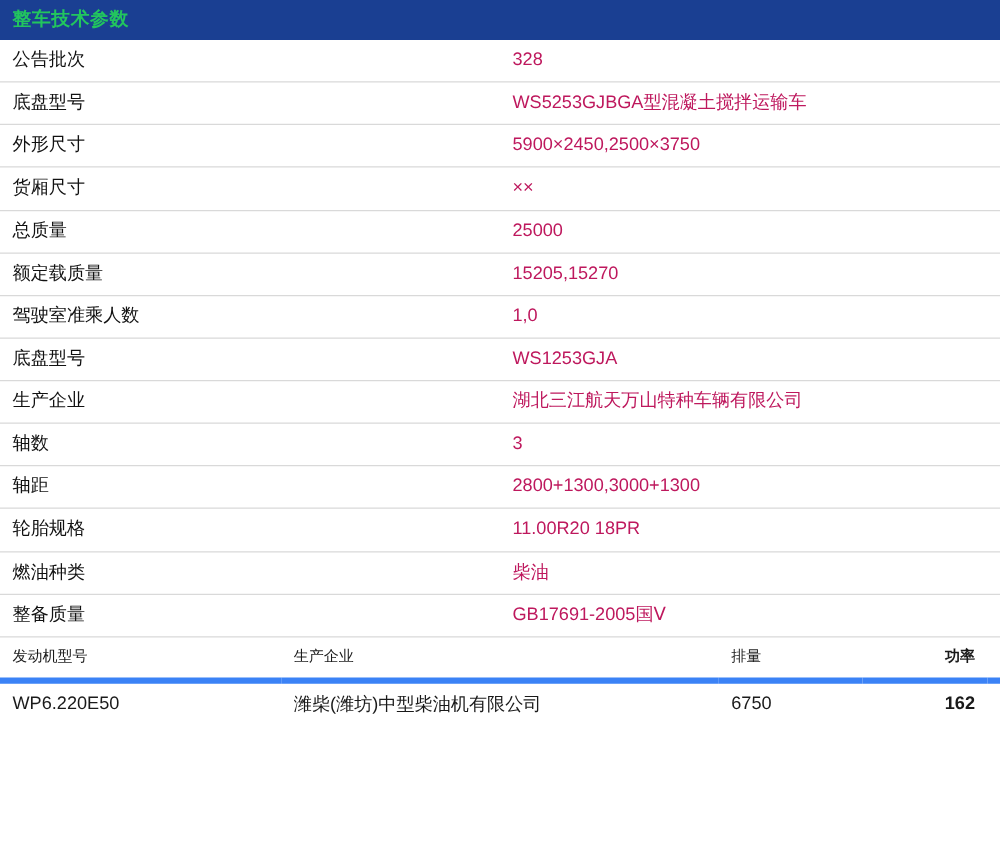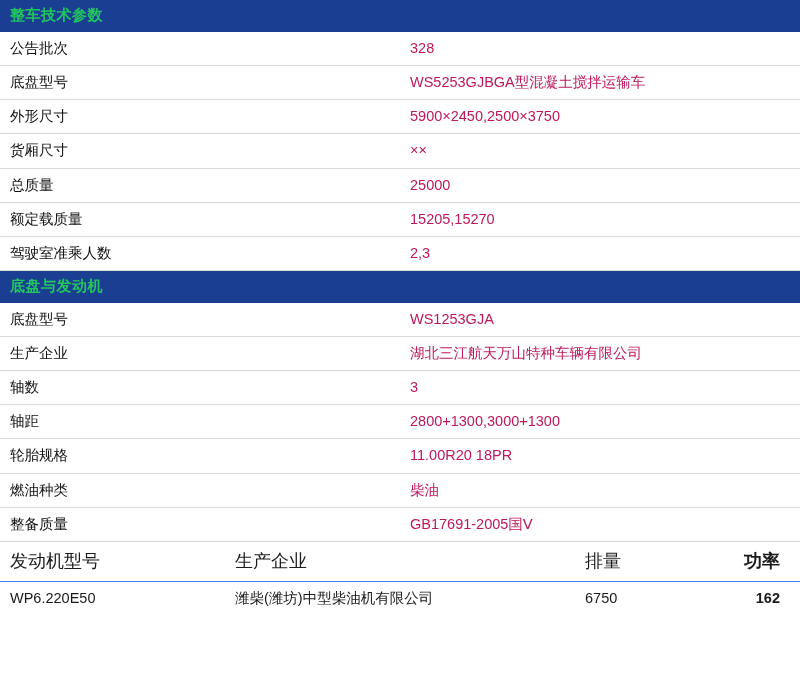--- a/index.html
+++ b/index.html
@@ -42,23 +42,23 @@
     height: 17px;
   }
   td.label-cell {
     width: 205px;
     color: #111111;
   }
   td.value-cell {
     color: #be185d;
   }
   tr.engine-head td {
-    font-size: 18px;
+    font-size: 12px;
     padding: 7px 10px 8px 10px;
-    border-bottom: 1px solid #3b82f6;
+    border-bottom: 5px solid #3b82f6;
   }
   td.c-model { width: 205px; }
   td.c-maker { width: 330px; }
   td.c-disp  { width: 95px; text-align: left; padding-right: 18px; }
   td.c-power { width: 80px; text-align: right; padding-right: 18px; font-weight: bold; }
   td.c-hp    { width: 80px; text-align: right; padding-right: 22px; }
   tr.engine-row td {
     font-size: 14.5px;
     padding: 7px 10px 8px 10px;
     border-bottom: 1px solid #d9d9d9;
@@ -95,26 +95,23 @@
       <tr class="data-row">
         <td class="label-cell">总质量</td>
         <td class="value-cell">25000</td>
       </tr>
       <tr class="data-row">
         <td class="label-cell">额定载质量</td>
         <td class="value-cell">15205,15270</td>
       </tr>
       <tr class="data-row">
         <td class="label-cell">驾驶室准乘人数</td>
-        <td class="value-cell">2,3</td>
+        <td class="value-cell">1,0</td>
       </tr>
 
-      <tr class="section-row">
-        <td colspan="2">底盘与发动机</td>
-      </tr>
 
       <tr class="data-row">
         <td class="label-cell">底盘型号</td>
         <td class="value-cell">WS1253GJA</td>
       </tr>
       <tr class="data-row">
         <td class="label-cell">生产企业</td>
         <td class="value-cell">湖北三江航天万山特种车辆有限公司</td>
       </tr>
       <tr class="data-row">

